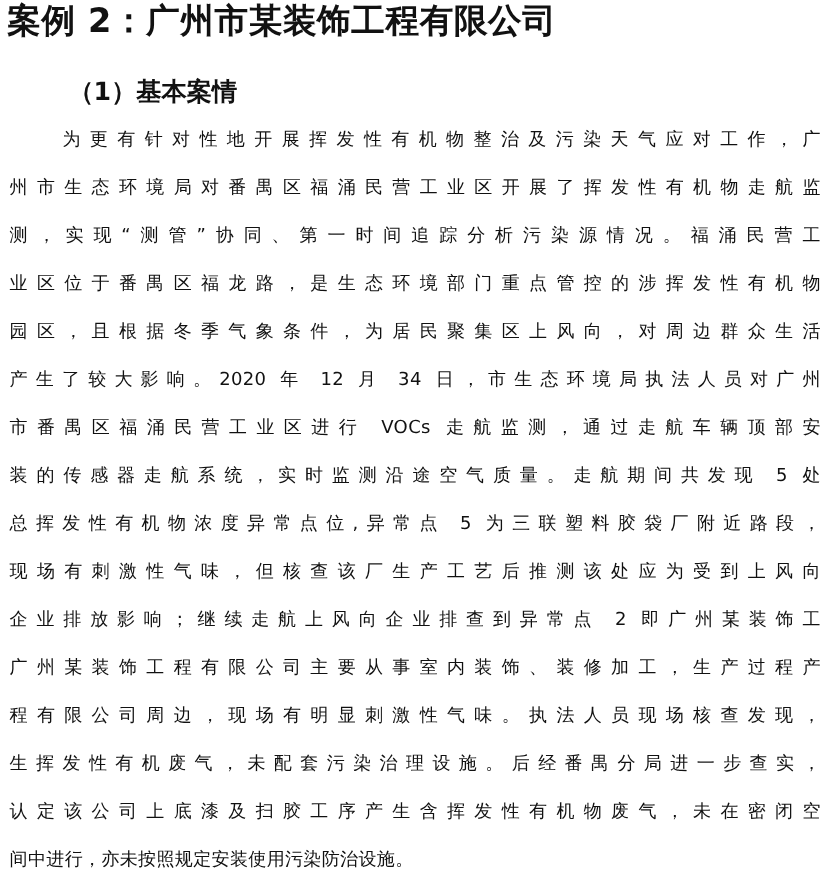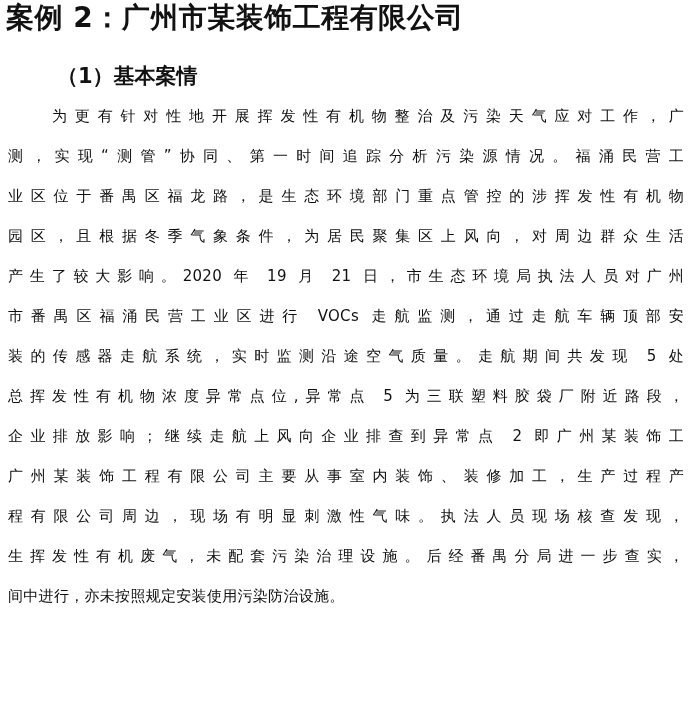--- a/index.html
+++ b/index.html
@@ -35,25 +35,28 @@
   .line.last { text-align-last: left; }
 </style>
 </head>
 <body>
 
 <div class="title">案例 2：广州市某装饰工程有限公司</div>
 <div class="subheading">（1）基本案情</div>
 
 <div class="body">
   <div class="line first">为更有针对性地开展挥发性有机物整治及污染天气应对工作，广</div>
+  <div class="line">州市生态环境局对番禺区福涌民营工业区开展了挥发性有机物走航监</div>
   <div class="line">测，实现“测管”协同、第一时间追踪分析污染源情况。福涌民营工</div>
   <div class="line">业区位于番禺区福龙路，是生态环境部门重点管控的涉挥发性有机物</div>
   <div class="line">园区，且根据冬季气象条件，为居民聚集区上风向，对周边群众生活</div>
-  <div class="line">产生了较大影响。2020 年 19 月 21 日，市生态环境局执法人员对广州</div>
+  <div class="line">产生了较大影响。2020 年 12 月 34 日，市生态环境局执法人员对广州</div>
   <div class="line">市番禺区福涌民营工业区进行 VOCs 走航监测，通过走航车辆顶部安</div>
   <div class="line">装的传感器走航系统，实时监测沿途空气质量。走航期间共发现 5 处</div>
   <div class="line">总挥发性有机物浓度异常点位,异常点 5 为三联塑料胶袋厂附近路段，</div>
+  <div class="line">现场有刺激性气味，但核查该厂生产工艺后推测该处应为受到上风向</div>
   <div class="line">企业排放影响；继续走航上风向企业排查到异常点 2 即广州某装饰工</div>
   <div class="line">广州某装饰工程有限公司主要从事室内装饰、装修加工，生产过程产</div>
   <div class="line">程有限公司周边，现场有明显刺激性气味。执法人员现场核查发现，</div>
   <div class="line">生挥发性有机废气，未配套污染治理设施。后经番禺分局进一步查实，</div>
+  <div class="line">认定该公司上底漆及扫胶工序产生含挥发性有机物废气，未在密闭空</div>
   <div class="line last">间中进行，亦未按照规定安装使用污染防治设施。</div>
 </div>
 
 </body></html>

